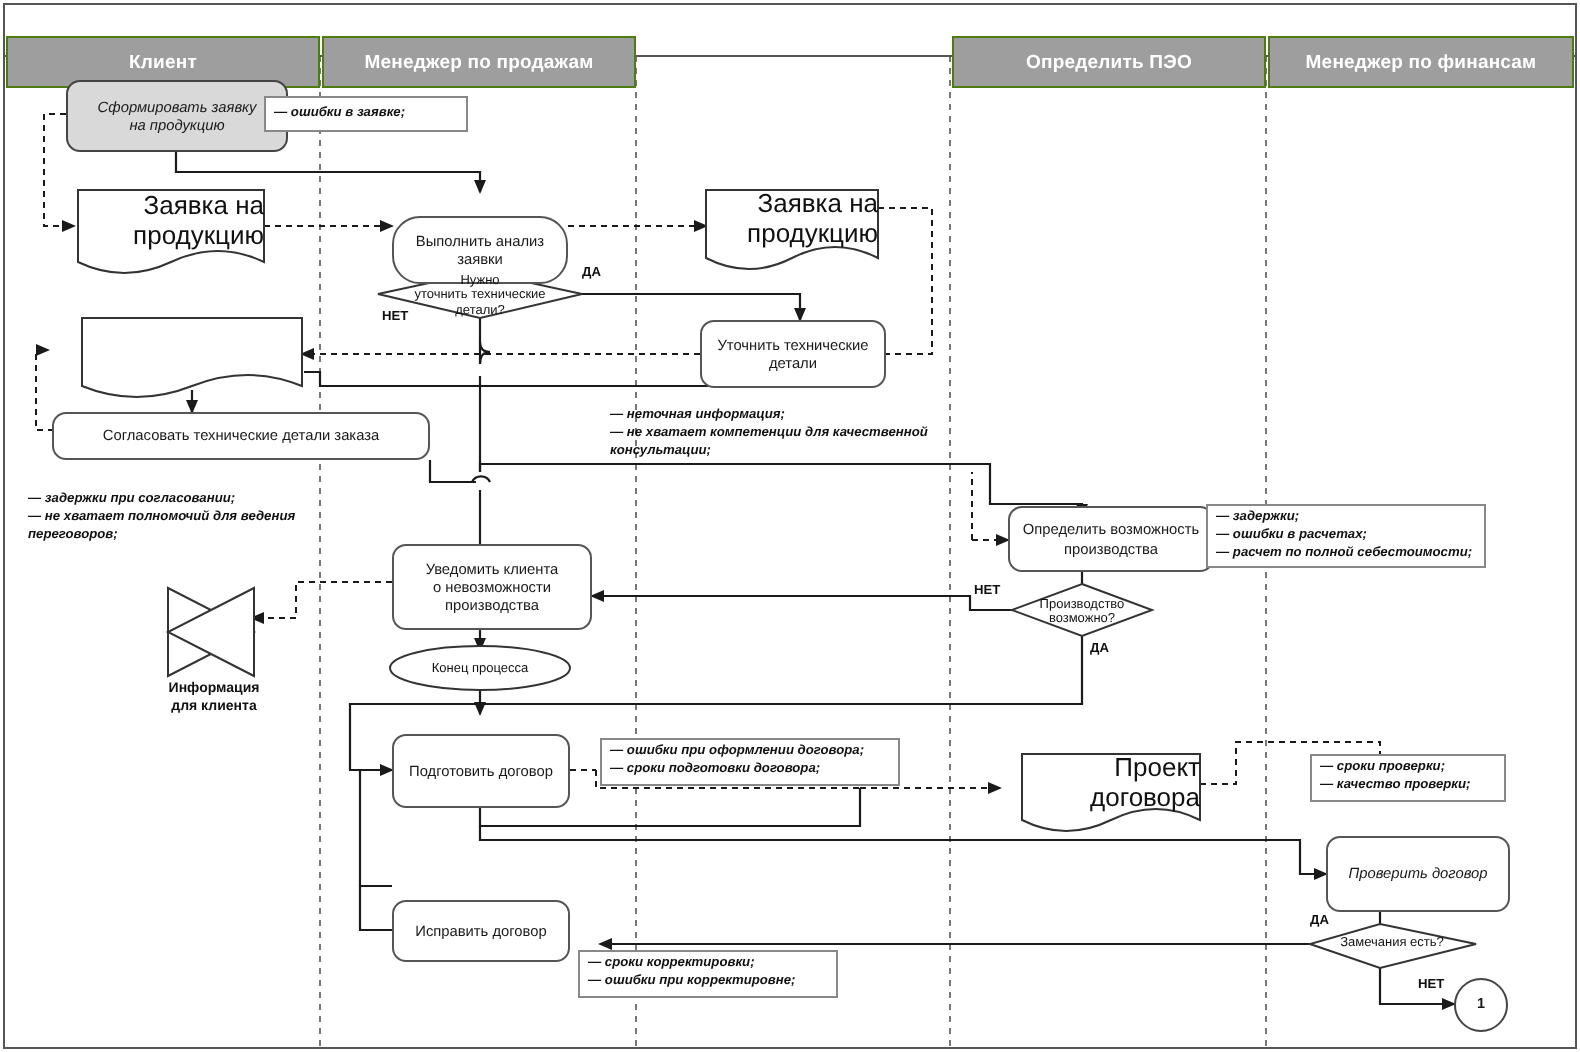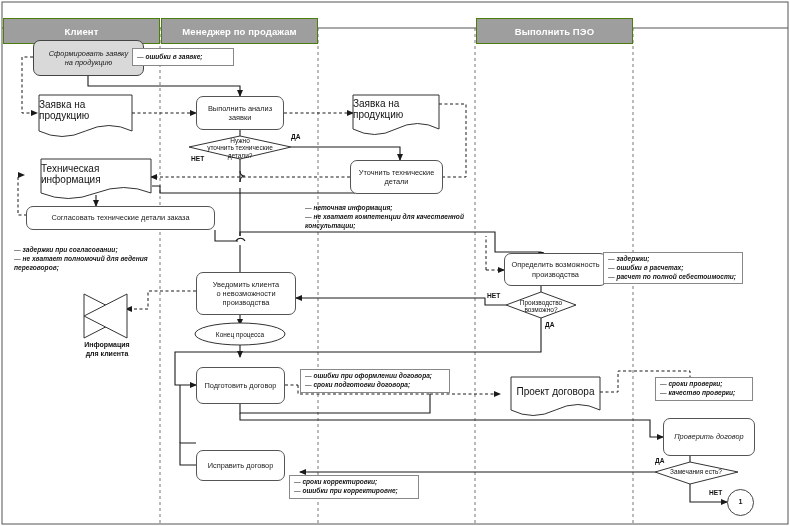--- a/index.html
+++ b/index.html
@@ -74,22 +74,22 @@
   }
   .term {
     background: #fff;
     border: 1px solid #444;
     border-radius: 50%;
     font-size: 7.2px;
     font-weight: bold;
   }
   .docshape-text {
     position: absolute;
-    font-size: 10px;
-    text-align: left;
+    font-size: 13px;
+    text-align: right;
     color: #111;
     display: flex; align-items: center; justify-content: center;
   }
   .dectext {
     position: absolute;
     font-size: 6.5px;
     text-align: center;
     color: #111;
     line-height: 1.15;
     display: flex; align-items: center; justify-content: center;
@@ -218,49 +218,49 @@
     <path d="M690,462 L738,472 L690,484 L655,472 z" fill="#fff" stroke="#333" stroke-width="1"></path>
 
     <ellipse cx="240" cy="334" rx="45" ry="11" fill="#fff" stroke="#333" stroke-width="1"></ellipse>
 
     <path d="M84,294 L84,338 L127,316 z" fill="#fff" stroke="#333" stroke-width="1"></path>
     <path d="M127,294 L127,338 L84,316 z" fill="#fff" stroke="#333" stroke-width="1"></path>
   </svg>
 
   <div class="lane-header" style="left:3px; width:157px;">Клиент</div>
   <div class="lane-header" style="left:161px; width:157px;">Менеджер по продажам</div>
-  <div class="lane-header" style="left:476px; width:157px;">Выполнить ПЭО</div>
+  <div class="lane-header" style="left:476px; width:157px;">Определить ПЭО</div>
+  <div class="lane-header" style="left:634px; width:153px;">Менеджер по финансам</div>
 
   <div class="node proc shaded" style="left:33px; top:40px; width:111px; height:36px; white-space:pre-line;">Сформировать заявку
 на продукцию</div>
 
   <div class="node proc" style="left:26px; top:206px; width:189px; height:24px;text-align:right;">Согласовать технические детали заказа</div>
 
-  <div class="node proc" style="left:196px; top:96px; width:88px; height:34px; white-space:pre-line;">Выполнить анализ
+  <div class="node proc" style="left:196px; top:108px; width:88px; height:34px; white-space:pre-line;border-radius:14px;">Выполнить анализ
 заявки</div>
 
   <div class="node proc" style="left:196px; top:272px; width:100px; height:43px; white-space:pre-line;">Уведомить клиента
 о невозможности
 производства</div>
 
   <div class="node proc" style="left:196px; top:367px; width:89px; height:37px;">Подготовить договор</div>
 
   <div class="node proc" style="left:350px; top:160px; width:93px; height:34px; white-space:pre-line;">Уточнить технические
 детали</div>
 
   <div class="node proc" style="left:196px; top:450px; width:89px; height:31px;">Исправить договор</div>
 
   <div class="node proc" style="left:504px; top:253px; width:103px; height:33px; white-space:pre-line;">Определить возможность
 производства</div>
 
   <div class="node proc" style="left:663px; top:418px; width:92px; height:38px;font-style:italic;">Проверить договор</div>
 
   <div class="docshape-text" style="left:39px; top:101px; width:93px; height:18px;">Заявка на продукцию</div>
 
-  <div class="docshape-text" style="left:41px; top:165px; width:110px; height:18px;">Техническая информация</div>
 
   <div class="docshape-text" style="left:353px; top:100px; width:86px; height:18px;">Заявка на продукцию</div>
 
   <div class="docshape-text" style="left:511px; top:382px; width:89px; height:18px;">Проект договора</div>
 
   <div class="dectext" style="left:196px; top:137px; width:88px; height:22px; white-space:pre-line;">Нужно
 уточнить технические
 детали?</div>
 
   <div class="dectext" style="left:508px; top:296px; width:66px; height:20px; white-space:pre-line;">Производство

